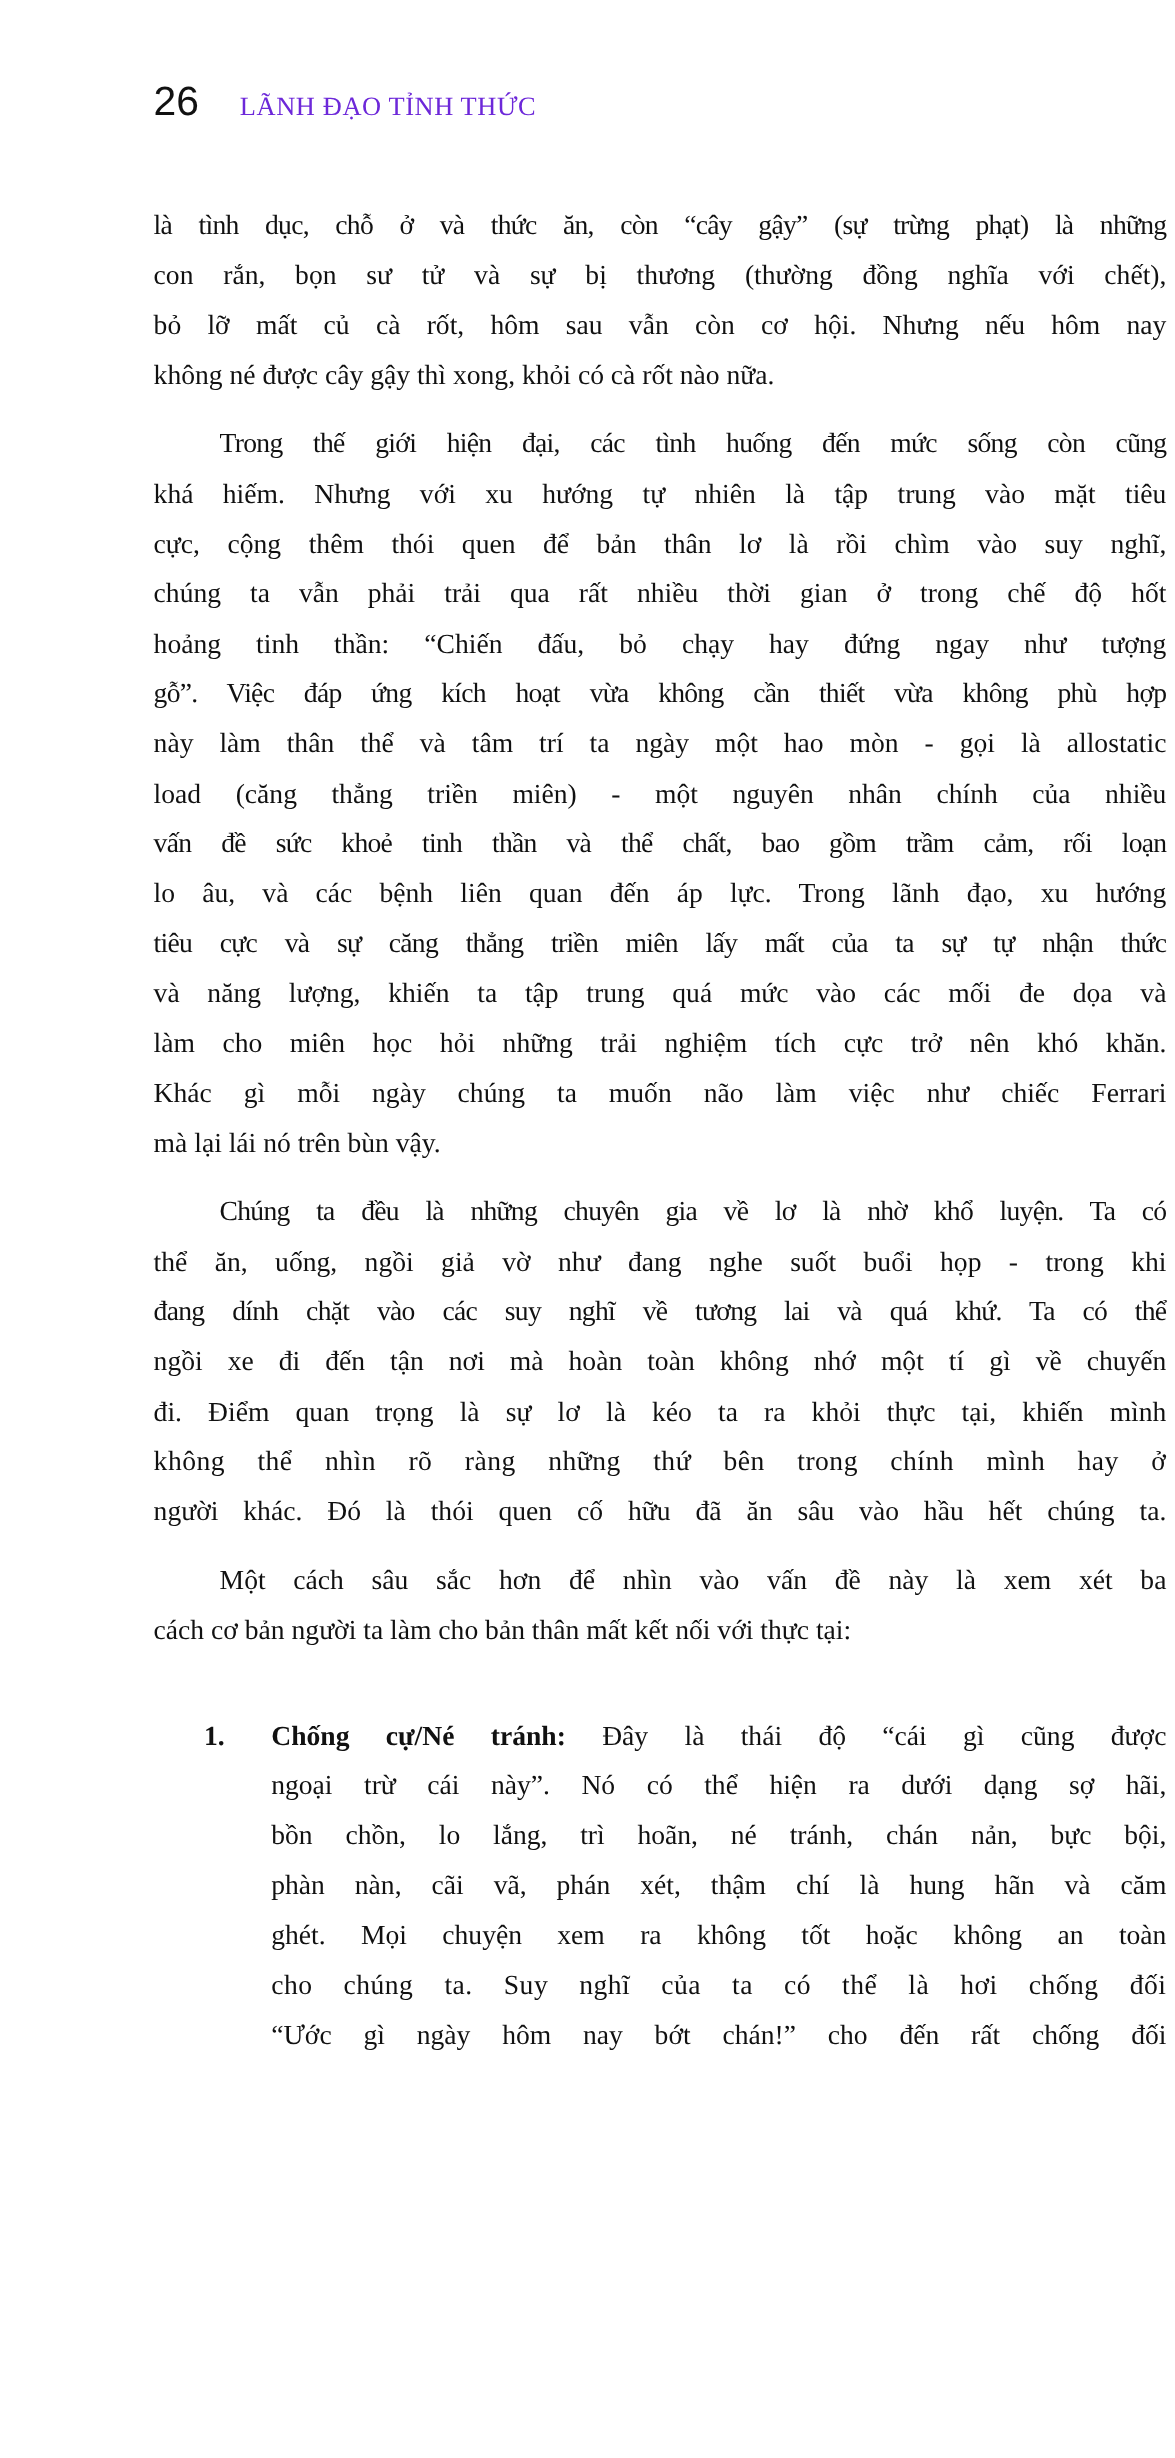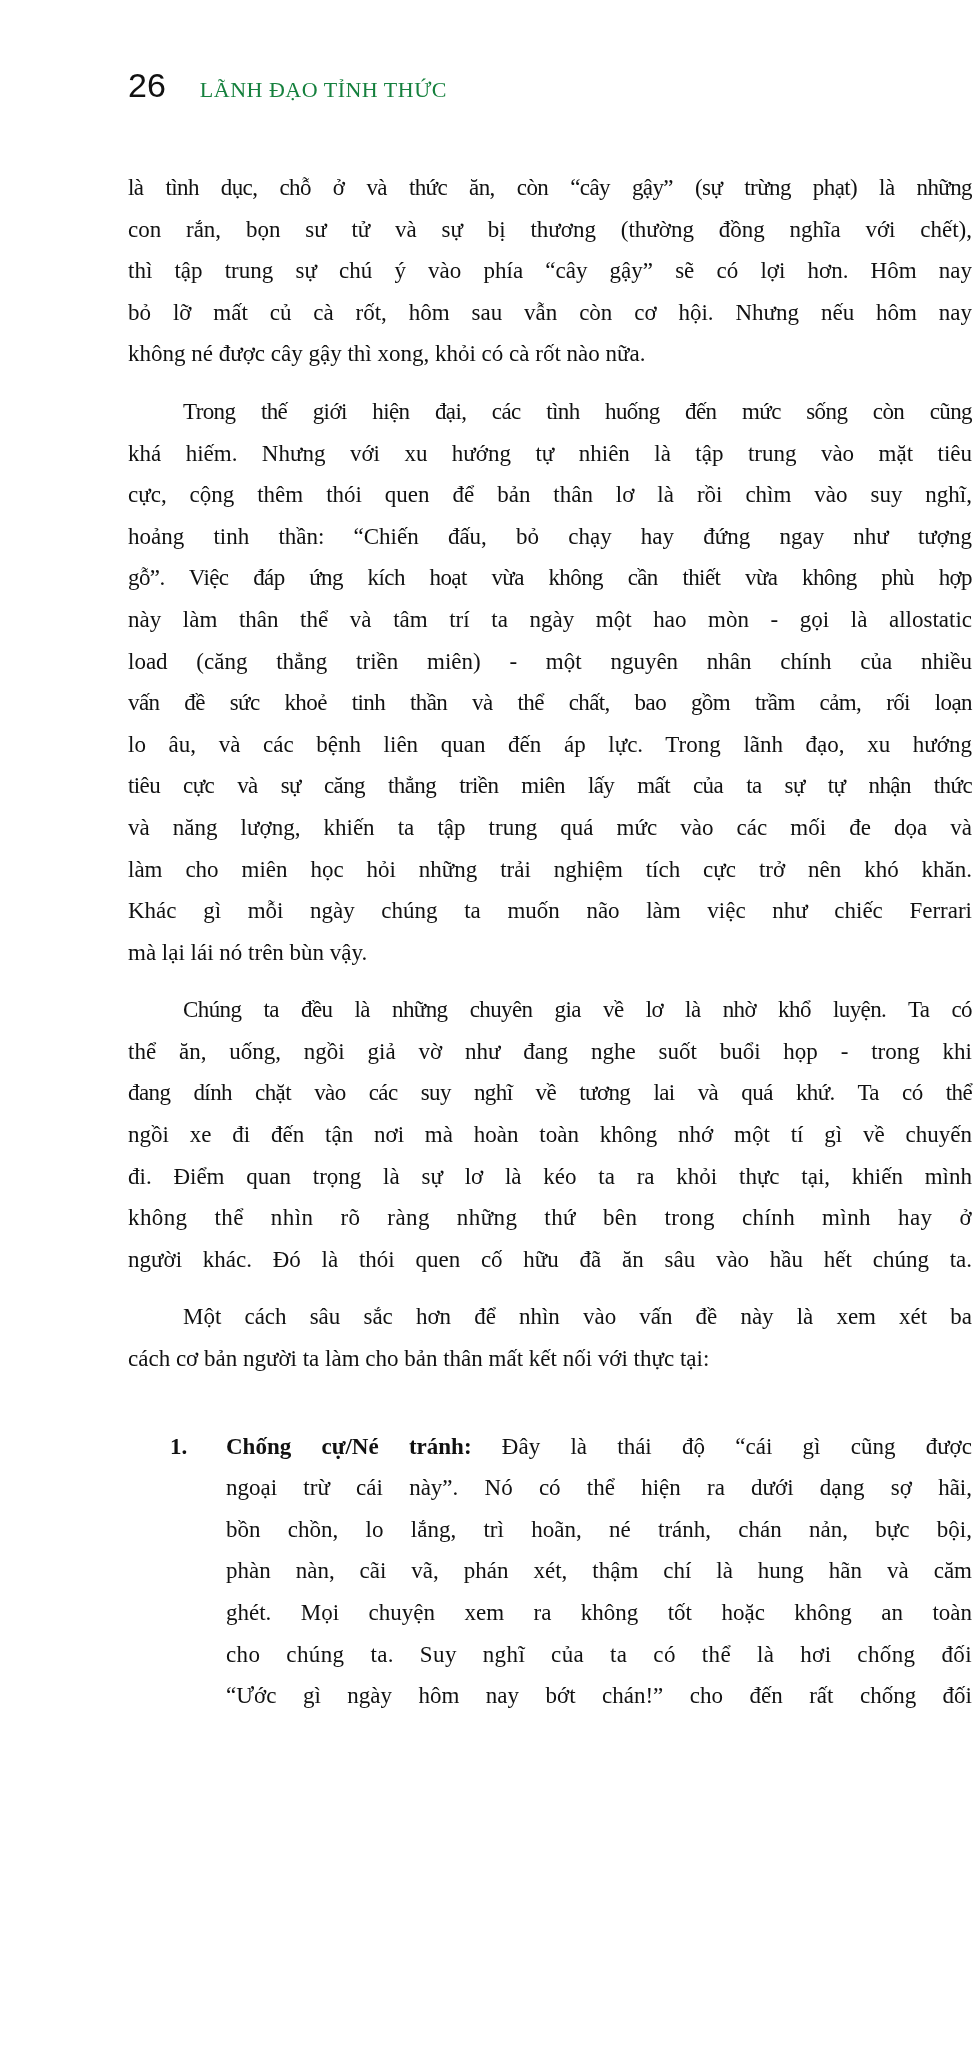--- a/index.html
+++ b/index.html
@@ -33,21 +33,21 @@
     .page-number {
       font-family: "Liberation Sans", "DejaVu Sans", sans-serif;
       font-size: 34px;
       color: #111111;
       letter-spacing: 0px;
     }
     .running-title {
       font-family: "Liberation Serif", serif;
       font-size: 22px;
       letter-spacing: 0.5px;
-      color: #15803d;
+      color: #6d28d9;
     }
     .body-text {
       position: absolute;
       left: 128px;
       top: 167px;
       width: 844px;
       font-family: "Liberation Serif", serif;
       font-size: 23px;
       line-height: 41.6px;
       text-align: justify;
@@ -108,29 +108,29 @@
   <div class="header">
     <span class="page-number">26</span>
     <span class="running-title">LÃNH ĐẠO TỈNH THỨC</span>
   </div>
 
   <div class="body-text">
 
     <div class="para">
       <span class="line condensed">là tình dục, chỗ ở và thức ăn, còn “cây gậy” (sự trừng phạt) là những</span>
       <span class="line">con rắn, bọn sư tử và sự bị thương (thường đồng nghĩa với chết),</span>
-      <span class="line">thì tập trung sự chú ý vào phía “cây gậy” sẽ có lợi hơn. Hôm nay</span>
       <span class="line">bỏ lỡ mất củ cà rốt, hôm sau vẫn còn cơ hội. Nhưng nếu hôm nay</span>
       <span class="line last">không né được cây gậy thì xong, khỏi có cà rốt nào nữa.</span>
     </div>
 
     <div class="para">
       <span class="line indent condensed">Trong thế giới hiện đại, các tình huống đến mức sống còn cũng</span>
       <span class="line">khá hiếm. Nhưng với xu hướng tự nhiên là tập trung vào mặt tiêu</span>
       <span class="line">cực, cộng thêm thói quen để bản thân lơ là rồi chìm vào suy nghĩ,</span>
+      <span class="line">chúng ta vẫn phải trải qua rất nhiều thời gian ở trong chế độ hốt</span>
       <span class="line"><span>hoảng tinh thần: </span><span class="italic">“Chiến đấu, bỏ chạy hay đứng ngay như tượng</span></span>
       <span class="line condensed"><span class="italic">gỗ”</span><span>. Việc đáp ứng kích hoạt vừa không cần thiết vừa không phù hợp</span></span>
       <span class="line">này làm thân thể và tâm trí ta ngày một hao mòn - gọi là allostatic</span>
       <span class="line">load (căng thẳng triền miên) - một nguyên nhân chính của nhiều</span>
       <span class="line condensed">vấn đề sức khoẻ tinh thần và thể chất, bao gồm trầm cảm, rối loạn</span>
       <span class="line">lo âu, và các bệnh liên quan đến áp lực. Trong lãnh đạo, xu hướng</span>
       <span class="line condensed">tiêu cực và sự căng thẳng triền miên lấy mất của ta sự tự nhận thức</span>
       <span class="line">và năng lượng, khiến ta tập trung quá mức vào các mối đe dọa và</span>
       <span class="line">làm cho miên học hỏi những trải nghiệm tích cực trở nên khó khăn.</span>
       <span class="line">Khác gì mỗi ngày chúng ta muốn não làm việc như chiếc Ferrari</span>

